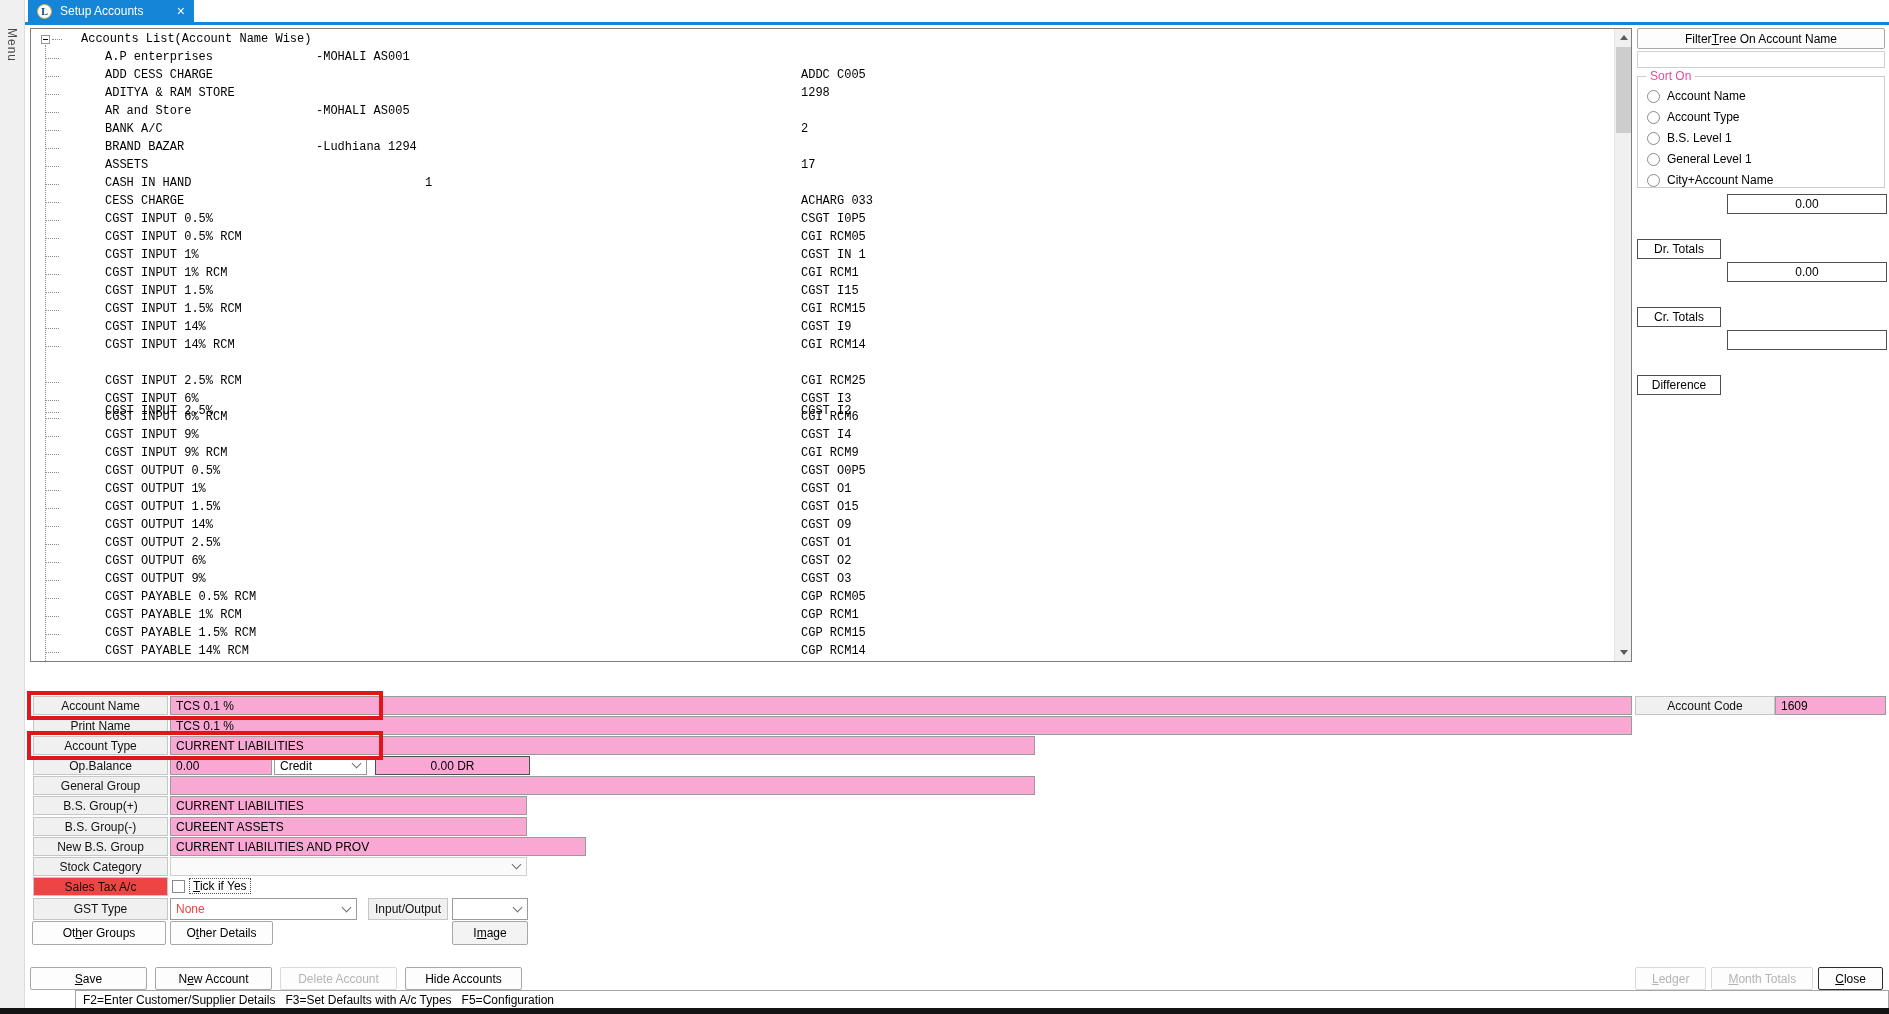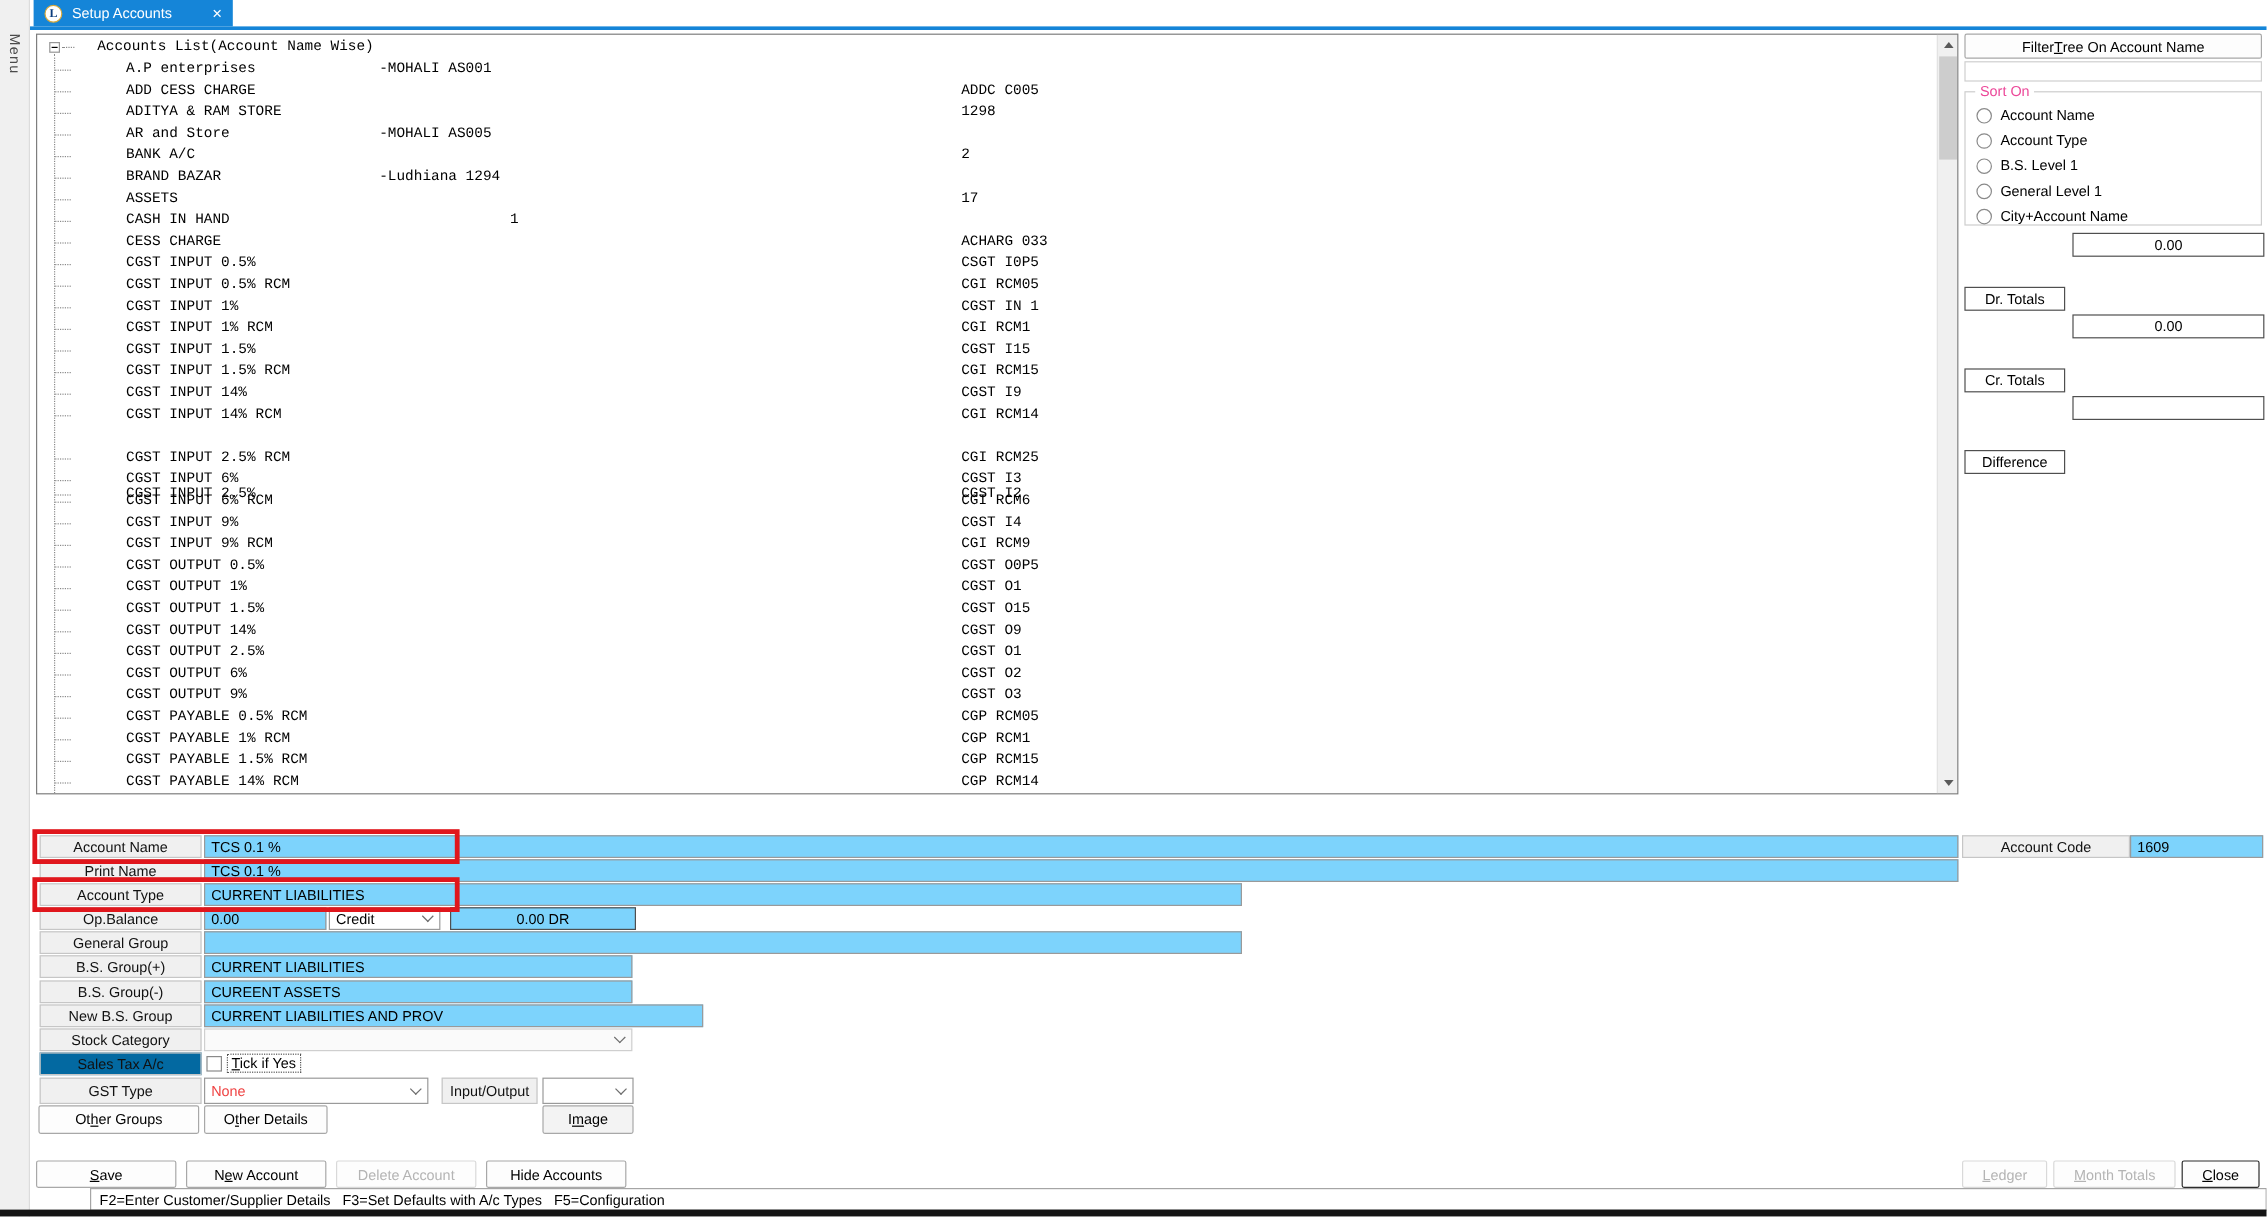--- a/index.html
+++ b/index.html
@@ -48,22 +48,22 @@
   .radio-row { display: flex; align-items: center; gap: 7px; font-size: 12px; }
   .radio { width: 13px; height: 13px; border: 1px solid #8a8a8a; border-radius: 50%; background: #fff; flex: 0 0 13px; }
   .totals { position: absolute; left: 1637px; top: 194px; display: flex; flex-direction: column; gap: 3px; }
   .totals-row { display: flex; gap: 6px; }
   .totals-label { width: 84px; height: 20px; border: 1px solid #4f4f4f; background: #fff; font-size: 12px; display: flex; align-items: center; justify-content: center; margin-top: 45px; }
   .totals-value { width: 160px; height: 20px; border: 1px solid #4f4f4f; background: #fff; font-size: 12px; display: flex; align-items: center; justify-content: center; }
 
   
   .na-bar { position: absolute; left: 30px; top: 672px; width: 1852px; height: 19px; border: 1px solid #4a4a4a; background: #fff; font-size: 13px; font-weight: bold; display: flex; align-items: center; justify-content: center; letter-spacing: .5px; }
   .flabel { position: absolute; left: 33px; width: 135px; height: 19px; background: #f0f0f0; border: 1px solid #c6c6c6; font-size: 12px; color: #111; display: flex; align-items: center; justify-content: center; }
-  .flabel.yellow { background: #0369a1; }
-  .finput { position: absolute; height: 19px; background: #7dd3fc; border: 1px solid #9a9a9a; font-size: 12px; display: flex; align-items: center; padding: 0 5px; white-space: pre; }
+  .flabel.yellow { background: #ef4444; }
+  .finput { position: absolute; height: 19px; background: #f9a8d4; border: 1px solid #9a9a9a; font-size: 12px; display: flex; align-items: center; padding: 0 5px; white-space: pre; }
   .finput.dark { border-color: #4f4f4f; justify-content: center; }
   .fdrop { position: absolute; height: 19px; background: #fff; border: 1px solid #9a9a9a; font-size: 12px; display: flex; align-items: center; padding: 0 6px 0 5px; }
   .fdrop .chev { margin-left: auto; }
   .fdrop.dim { color: #ef4444; }
   .fdrop.soft { background: #fafafa; border-color: #cfcfcf; }
   .chev { display: inline-block; width: 7px; height: 7px; border-right: 1px solid #6e6e6e; border-bottom: 1px solid #6e6e6e; transform: rotate(45deg); margin-top: -4px; }
   .checkbox { position: absolute; width: 13px; height: 13px; border: 1px solid #8a8a8a; background: #fff; }
   .cb-label { position: absolute; font-size: 12px; outline: 1px dotted #555; padding: 0 3px; }
   .redbox { position: absolute; border: 4px solid #e0161c; pointer-events: none; }
 

